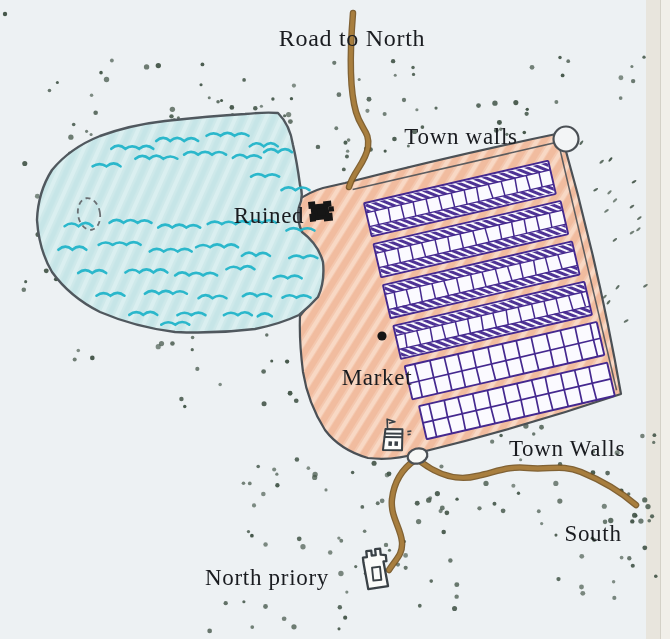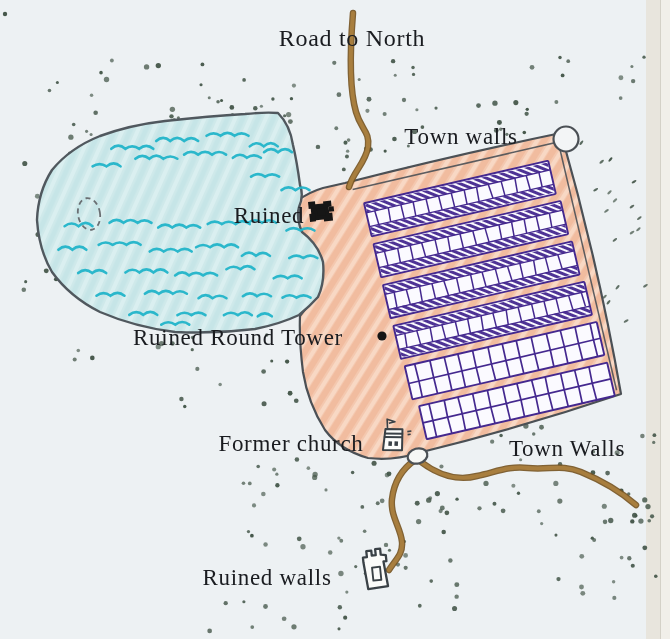--- a/index.html
+++ b/index.html
@@ -532,26 +532,26 @@
       </g>
     </svg>
 
   <div class="map-label" style="left:352px;top:38px;font-size:24px">Road to North</div>
 
   <div class="map-label" style="left:461px;top:137px">Town walls</div>
 
 
   <div class="map-label" style="left:269px;top:216px">Ruined</div>
 
-  <div class="map-label" style="left:238px;top:338px">Ruined Round Tower</div>
-
+
+  <div class="map-label" style="left:377px;top:378px">Market</div>
 
   <div class="map-label" style="left:291px;top:444px">
-    <span>Former church</span>
   </div>
 
   <div class="map-label" style="left:567px;top:449px">Town Walls</div>
 
   <div class="map-label" style="left:593px;top:533px;line-height:29px">
+    <span class="l2">South</span>
   </div>
 
-  <div class="map-label" style="left:267px;top:578px">Ruined walls</div>
+  <div class="map-label" style="left:267px;top:578px">North priory</div>
 </div>
 
 </body></html>

